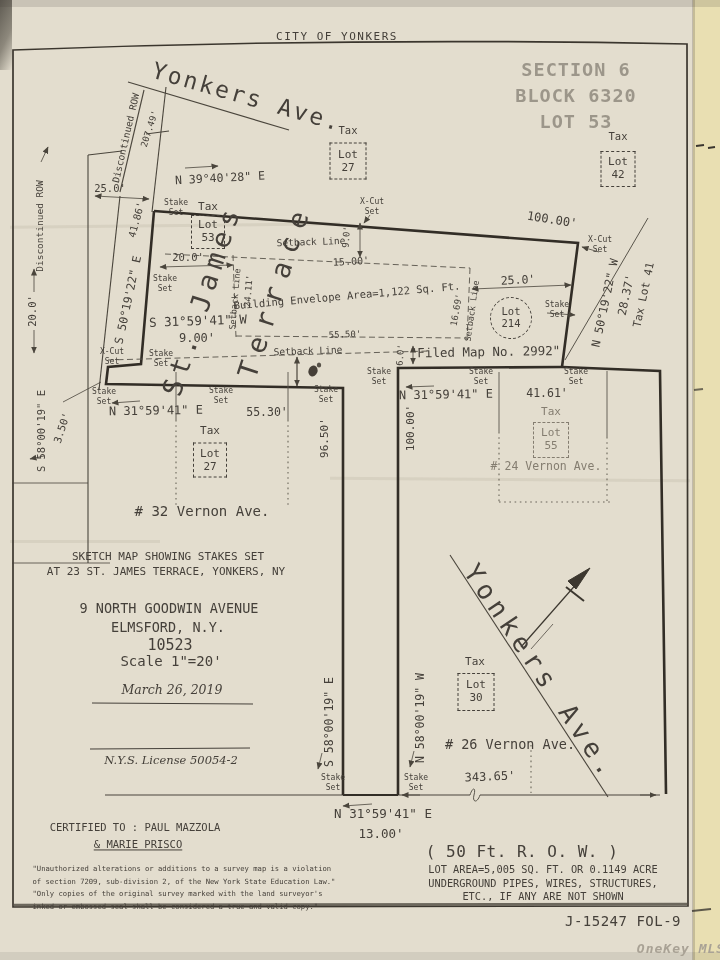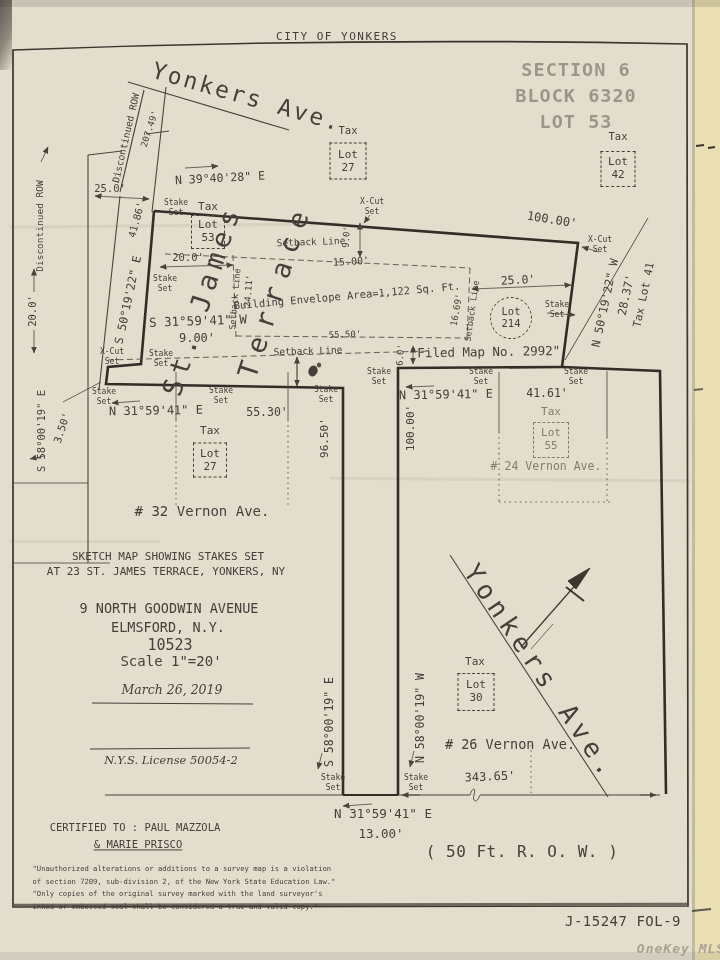--- a/index.html
+++ b/index.html
@@ -283,17 +283,20 @@
 30</div>
       <div class="lbl" style="left: 510px; top: 744px; font-size: 13.5px; transform: translate(-50%, -50%) rotate(0deg);"># 26 Vernon Ave.</div>
       <div class="lbl" style="left: 490px; top: 777px; font-size: 12px; transform: translate(-50%, -50%) rotate(-2deg);">343.65'</div>
       <div class="lbl" style="left: 135px; top: 828px; font-size: 10.5px; transform: translate(-50%, -50%) rotate(0deg);">CERTIFIED TO : PAUL MAZZOLA</div>
       <div class="lbl" style="left: 138px; top: 845px; font-size: 10.5px; transform: translate(-50%, -50%) rotate(0deg); text-decoration: underline;">&amp; MARIE PRISCO</div>
       <div class="lbl left" style="left: 184px; top: 888px; font-size: 7.2px; line-height: 1.75; transform: translate(-50%, -50%) rotate(0deg);">"Unauthorized alterations or additions to a survey map is a violation
 of section 7209, sub-division 2, of the New York State Education Law."
 "Only copies of the original survey marked with the land surveyor's
 inked or embossed seal shall be considered a true and valid copy."</div>
       <div class="lbl" style="left: 522px; top: 832px; font-size: 16px; letter-spacing: 0.5px; transform: translate(-50%, -50%) rotate(0deg); margin-top: 20px;">( 50 Ft. R. O. W. )</div>
+      <div class="lbl" style="left: 543px; top: 883px; font-size: 10.3px; line-height: 1.32; transform: translate(-50%, -50%) rotate(0deg);">LOT A­REA=5,005 SQ. FT. OR 0.1149 ACRE
+UNDERGROUND PIPES, WIRES, STRUCTURES,
+ETC., IF ANY ARE NOT SHOWN</div>
       <div class="lbl" style="left: 623px; top: 922px; font-size: 14px; letter-spacing: 0.5px; transform: translate(-50%, -50%) rotate(0deg);">J-15247 FOL-9</div>
       <div class="lbl wm" style="left: 681px; top: 949px; font-size: 13px; transform: translate(-50%, -50%) rotate(0deg);">OneKey MLS</div>
     </div>
 
 </div>
 
 </body></html>

